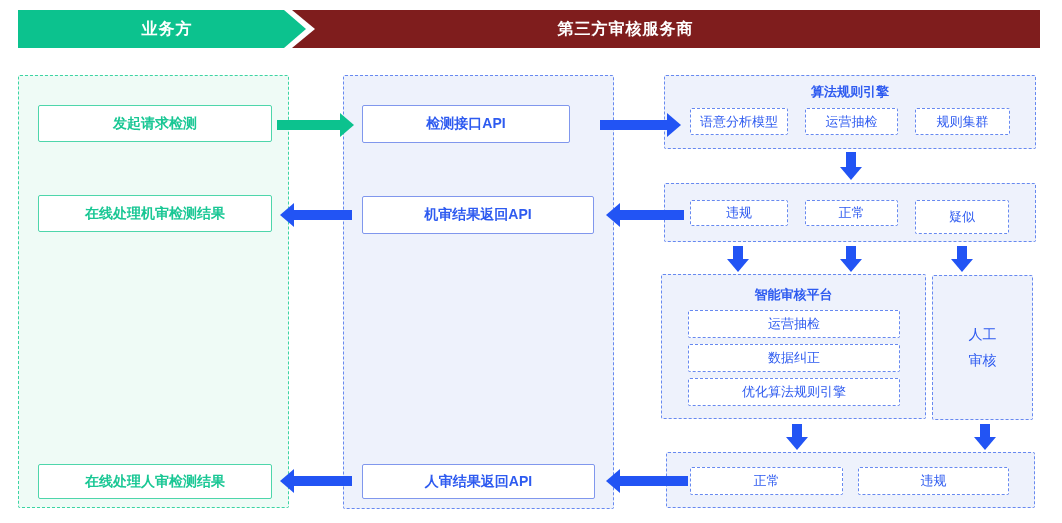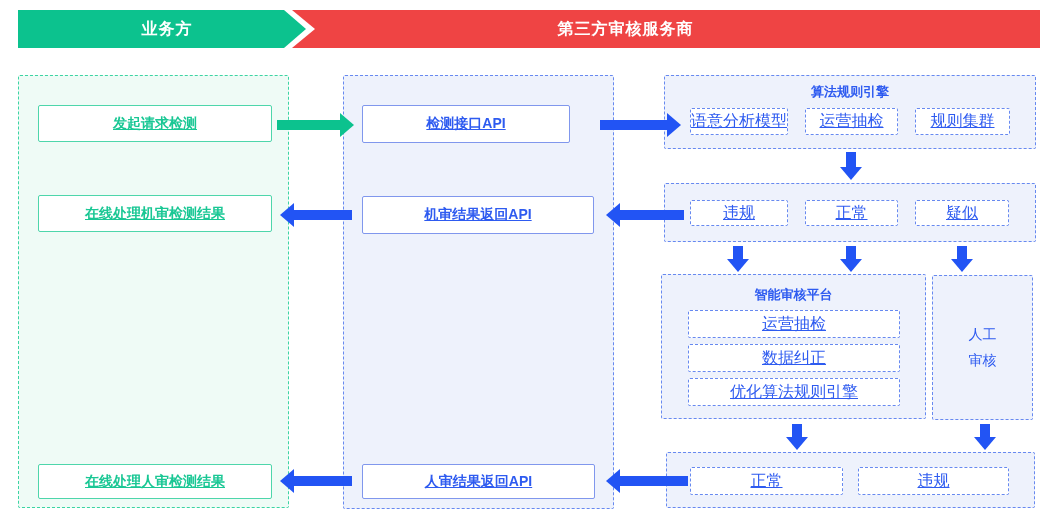--- a/index.html
+++ b/index.html
@@ -10,32 +10,32 @@
   .abs{position:absolute;box-sizing:border-box;}
 
   
   .banner{display:flex;align-items:center;justify-content:center;
     color:#ffffff;font-size:16px;font-weight:700;letter-spacing:1px;}
   .banner-green{background:#0cc28e;z-index:3;
     clip-path:polygon(0 0,calc(100% - 22px) 0,100% 50%,calc(100% - 22px) 100%,0 100%);
     padding-right:22px;}
   .banner-gap{background:#ffffff;z-index:2;
     clip-path:polygon(0 0,calc(100% - 23px) 0,100% 50%,calc(100% - 23px) 100%,0 100%);}
-  .banner-blue{background:#ef4444;z-index:1;padding-right:72px;}
+  .banner-blue{background:#7f1d1d;z-index:1;padding-right:72px;}
 
   
   .pnl-green{background:#effbf6;border:1px dashed #3cd4a3;border-radius:2px;}
   .pnl-blue{background:#eef2fc;border:1px dashed #6789f0;border-radius:2px;}
 
   
   .bx{display:flex;align-items:center;justify-content:center;text-align:center;
-    background:#ffffff;border-radius:2px;text-decoration:underline;}
+    background:#ffffff;border-radius:2px;}
   .bx-green{border:1px solid #4ed6ab;color:#19c794;font-size:14px;font-weight:600;}
   .bx-blue{border:1px solid #8097ed;color:#2e5bf0;font-size:14px;font-weight:600;}
-  .bx-dash{border:1px dashed #6789f0;color:#2e5bf0;font-size:16px;font-weight:500;}
+  .bx-dash{border:1px dashed #6789f0;color:#2e5bf0;font-size:13px;font-weight:500;}
   .ptitle{color:#2e5bf0;font-size:13px;font-weight:600;text-align:center;}
   .wrap2{display:block;width:2.15em;margin:0 auto;text-align:center;
     line-height:1.8;font-size:14px;font-weight:500;color:#2e5bf0;}
 
   
   .ar{position:absolute;}
   .ar.green{--c:#0cc28e;}
   .ar.blue{--c:#2254f4;}
   .ar::before,.ar::after{content:"";position:absolute;}
   .ar-right{height:24px;}
@@ -88,21 +88,21 @@
   <div class="abs bx bx-blue" style="left:362px;top:105px;width:208px;height:38px;">检测接口API</div>
   <div class="abs bx bx-blue" style="left:362px;top:196px;width:232px;height:38px;">机审结果返回API</div>
   <div class="abs bx bx-blue" style="left:362px;top:464px;width:233px;height:35px;">人审结果返回API</div>
 
   <div class="abs bx bx-dash" style="left:690px;top:108px;width:98px;height:27px;">语意分析模型</div>
   <div class="abs bx bx-dash" style="left:805px;top:108px;width:93px;height:27px;">运营抽检</div>
   <div class="abs bx bx-dash" style="left:915px;top:108px;width:95px;height:27px;">规则集群</div>
 
   <div class="abs bx bx-dash" style="left:690px;top:200px;width:98px;height:26px;">违规</div>
   <div class="abs bx bx-dash" style="left:805px;top:200px;width:93px;height:26px;">正常</div>
-  <div class="abs bx bx-dash" style="left:915px;top:200px;width:94px;height:26px;">疑似</div>
+  <div class="abs bx bx-dash" style="left:915px;top:200px;width:94px;height:34px;">疑似</div>
 
   <div class="abs bx bx-dash" style="left:688px;top:310px;width:212px;height:28px;">运营抽检</div>
   <div class="abs bx bx-dash" style="left:688px;top:344px;width:212px;height:28px;">数据纠正</div>
   <div class="abs bx bx-dash" style="left:688px;top:378px;width:212px;height:28px;">优化算法规则引擎</div>
 
   <div class="abs bx bx-dash" style="left:690px;top:467px;width:153px;height:28px;">正常</div>
   <div class="abs bx bx-dash" style="left:858px;top:467px;width:151px;height:28px;">违规</div>
 
   <div class="ar ar-right green" style="left:277px;top:113px;width:77px;"></div>
   <div class="ar ar-right blue" style="left:600px;top:113px;width:81px;"></div>

